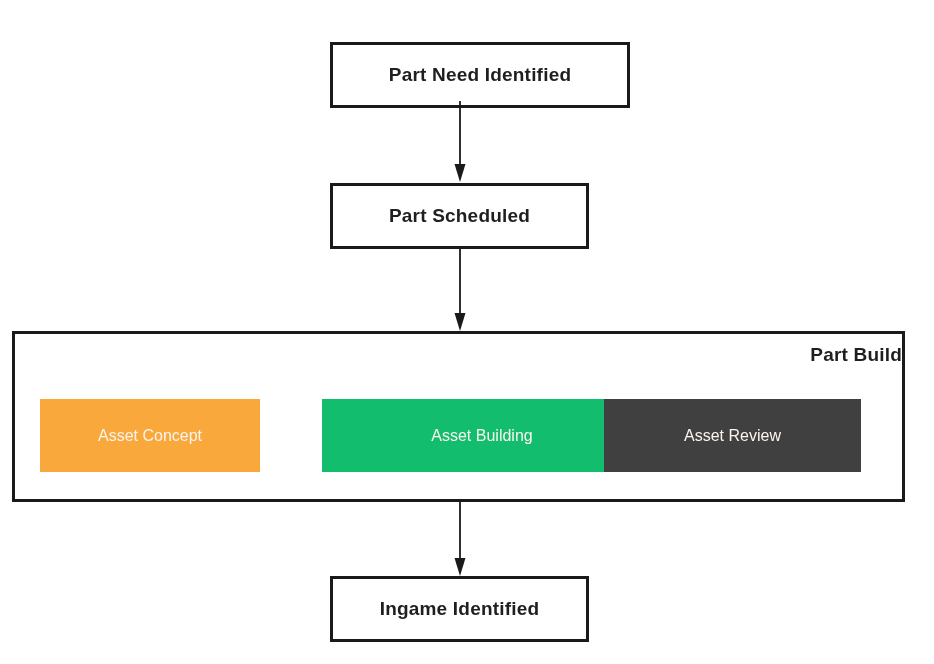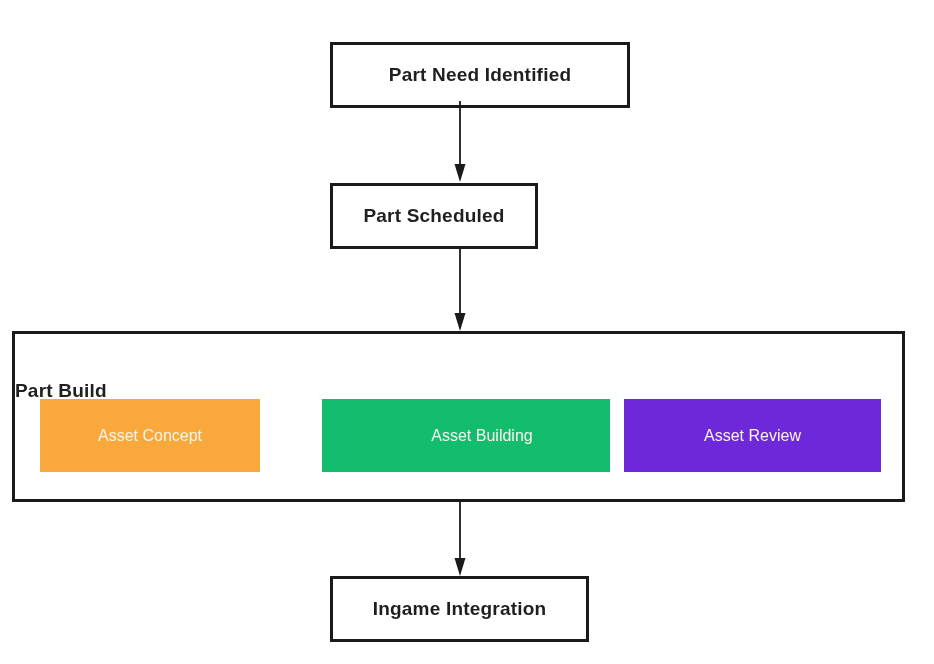--- a/index.html
+++ b/index.html
@@ -22,41 +22,40 @@
     background: #ffffff;
     display: flex;
     align-items: center;
     justify-content: center;
     font-size: 19px;
     font-weight: 700;
     color: #1f1f1f;
     letter-spacing: 0.2px;
   }
   #node-part-need-identified { left: 330px; top: 32px;  width: 300px; height: 66px; margin-top: 10px; }
-  #node-part-scheduled       { left: 330px; top: 183px; width: 208px; height: 66px; }
+  #node-part-scheduled       { left: 330px; top: 183px; width: 259px; height: 66px; }
   #node-ingame-integration   { left: 330px; top: 576px; width: 259px; height: 66px; }
 
   #node-part-build {
     position: absolute;
     box-sizing: border-box;
     left: 12px; top: 331px;
     width: 893px; height: 171px;
     border: 3px solid #1a1a1a;
     background: #ffffff;
   }
   #part-build-title {
     position: absolute;
     left: 0; right: 0;
     top: 10px;
-    text-align: left;
+    text-align: right;
     font-size: 19px;
     font-weight: 700;
     color: #1f1f1f;
     letter-spacing: 0.2px;
-    margin-top: 36px;
   }
   .child-box {
     position: absolute;
     top: 399px;
     height: 73px;
     display: flex;
     align-items: center;
     justify-content: center;
     font-size: 16px;
     font-weight: 400;
@@ -108,28 +107,28 @@
   </div>
 
   <div class="child-box" id="child-asset-concept" style="background: rgb(249, 168, 59);">
     <span>Asset Concept</span>
   </div>
 
   <div class="child-box" id="child-asset-building" style="background: rgb(18, 190, 110); padding-left: 32px;">
     <span>Asset Building</span>
   </div>
 
-  <div class="child-box" id="child-asset-review" style="background: #6d28d9; margin-left: 20px;">
+  <div class="child-box" id="child-asset-review" style="background: #404040;">
     <span>Asset Review</span>
   </div>
 
   <div class="arrow" id="arrow-3">
     <svg viewBox="0 0 22 74" preserveAspectRatio="none">
       <line x1="11" y1="0" x2="11" y2="59" stroke="#1a1a1a" stroke-width="1.8"></line>
       <polygon points="11,74 5.5,56 16.5,56" fill="#1a1a1a"></polygon>
     </svg>
   </div>
 
   <div class="node" id="node-ingame-integration">
-    <span>Ingame Integration</span>
+    <span>Ingame Identified</span>
   </div>
 
 </div>
 
 </body></html>

